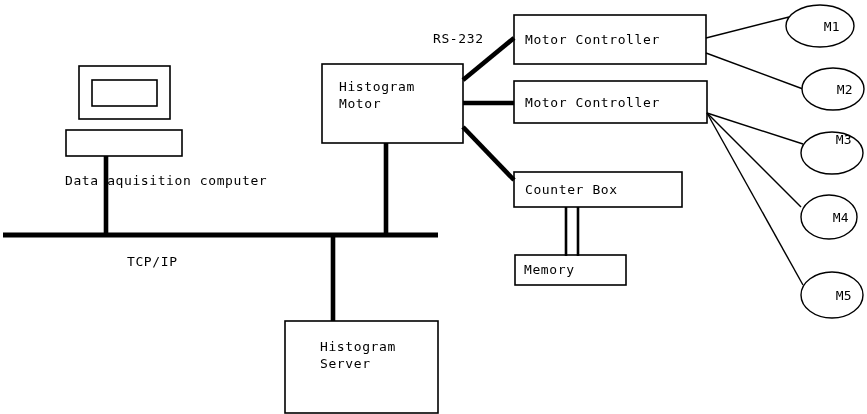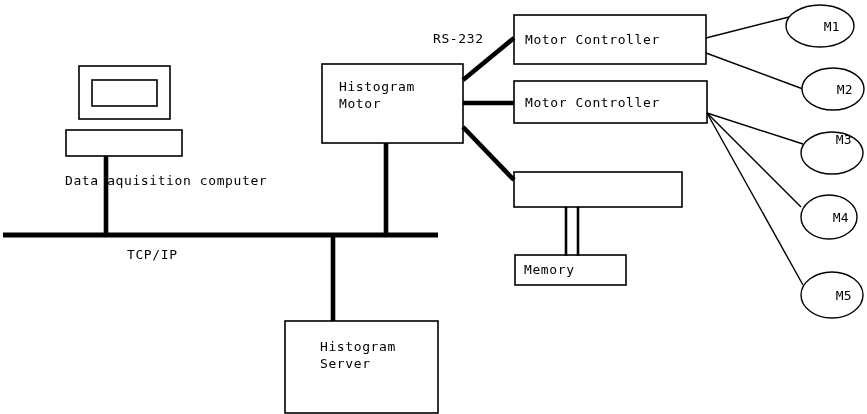--- a/index.html
+++ b/index.html
@@ -118,34 +118,35 @@
     <ellipse class="node-ellipse" cx="820" cy="26" rx="34" ry="21"></ellipse>
     <ellipse class="node-ellipse" cx="833" cy="89" rx="31" ry="21"></ellipse>
     <ellipse class="node-ellipse" cx="832" cy="153" rx="31" ry="21"></ellipse>
     <ellipse class="node-ellipse" cx="829" cy="217" rx="28" ry="22"></ellipse>
     <ellipse class="node-ellipse" cx="832" cy="295" rx="31" ry="23"></ellipse>
 
   </svg>
 
   <div class="dgm-label" style="left:65px; top:172px;">Data aquisition computer</div>
 
-  <div class="dgm-label" style="left:127px; top:246px;">TCP/IP</div>
+  <div class="dgm-label" style="left:127px; top:253px;">TCP/IP</div>
 
   <div class="dgm-label" style="left:433px; top:30px;">RS-232</div>
 
   <div class="dgm-label" style="left:339px; top:78px;">Histogram</div>
   <div class="dgm-label" style="left:339px; top:95px;">Motor</div>
 
   <div class="dgm-label" style="left:320px; top:338px;">Histogram</div>
   <div class="dgm-label" style="left:320px; top:355px;">Server</div>
 
   <div class="dgm-label" style="left:525px; top:31px;">Motor Controller</div>
 
   <div class="dgm-label" style="left:525px; top:94px;">Motor Controller</div>
 
+  <div class="dgm-label" style="left:525px; top:181px;">Counter Box</div>
 
   <div class="dgm-label" style="left:524px; top:261px;">Memory</div>
 
   <div class="dgm-label centered" style="left:800px; top:18px; width:40px;">M1</div>
   <div class="dgm-label centered" style="left:813px; top:81px; width:40px;">M2</div>
   <div class="dgm-label centered" style="left:812px; top:131px; width:40px;">M3</div>
   <div class="dgm-label centered" style="left:809px; top:209px; width:40px;">M4</div>
   <div class="dgm-label centered" style="left:812px; top:287px; width:40px;">M5</div>
 
 </div>

